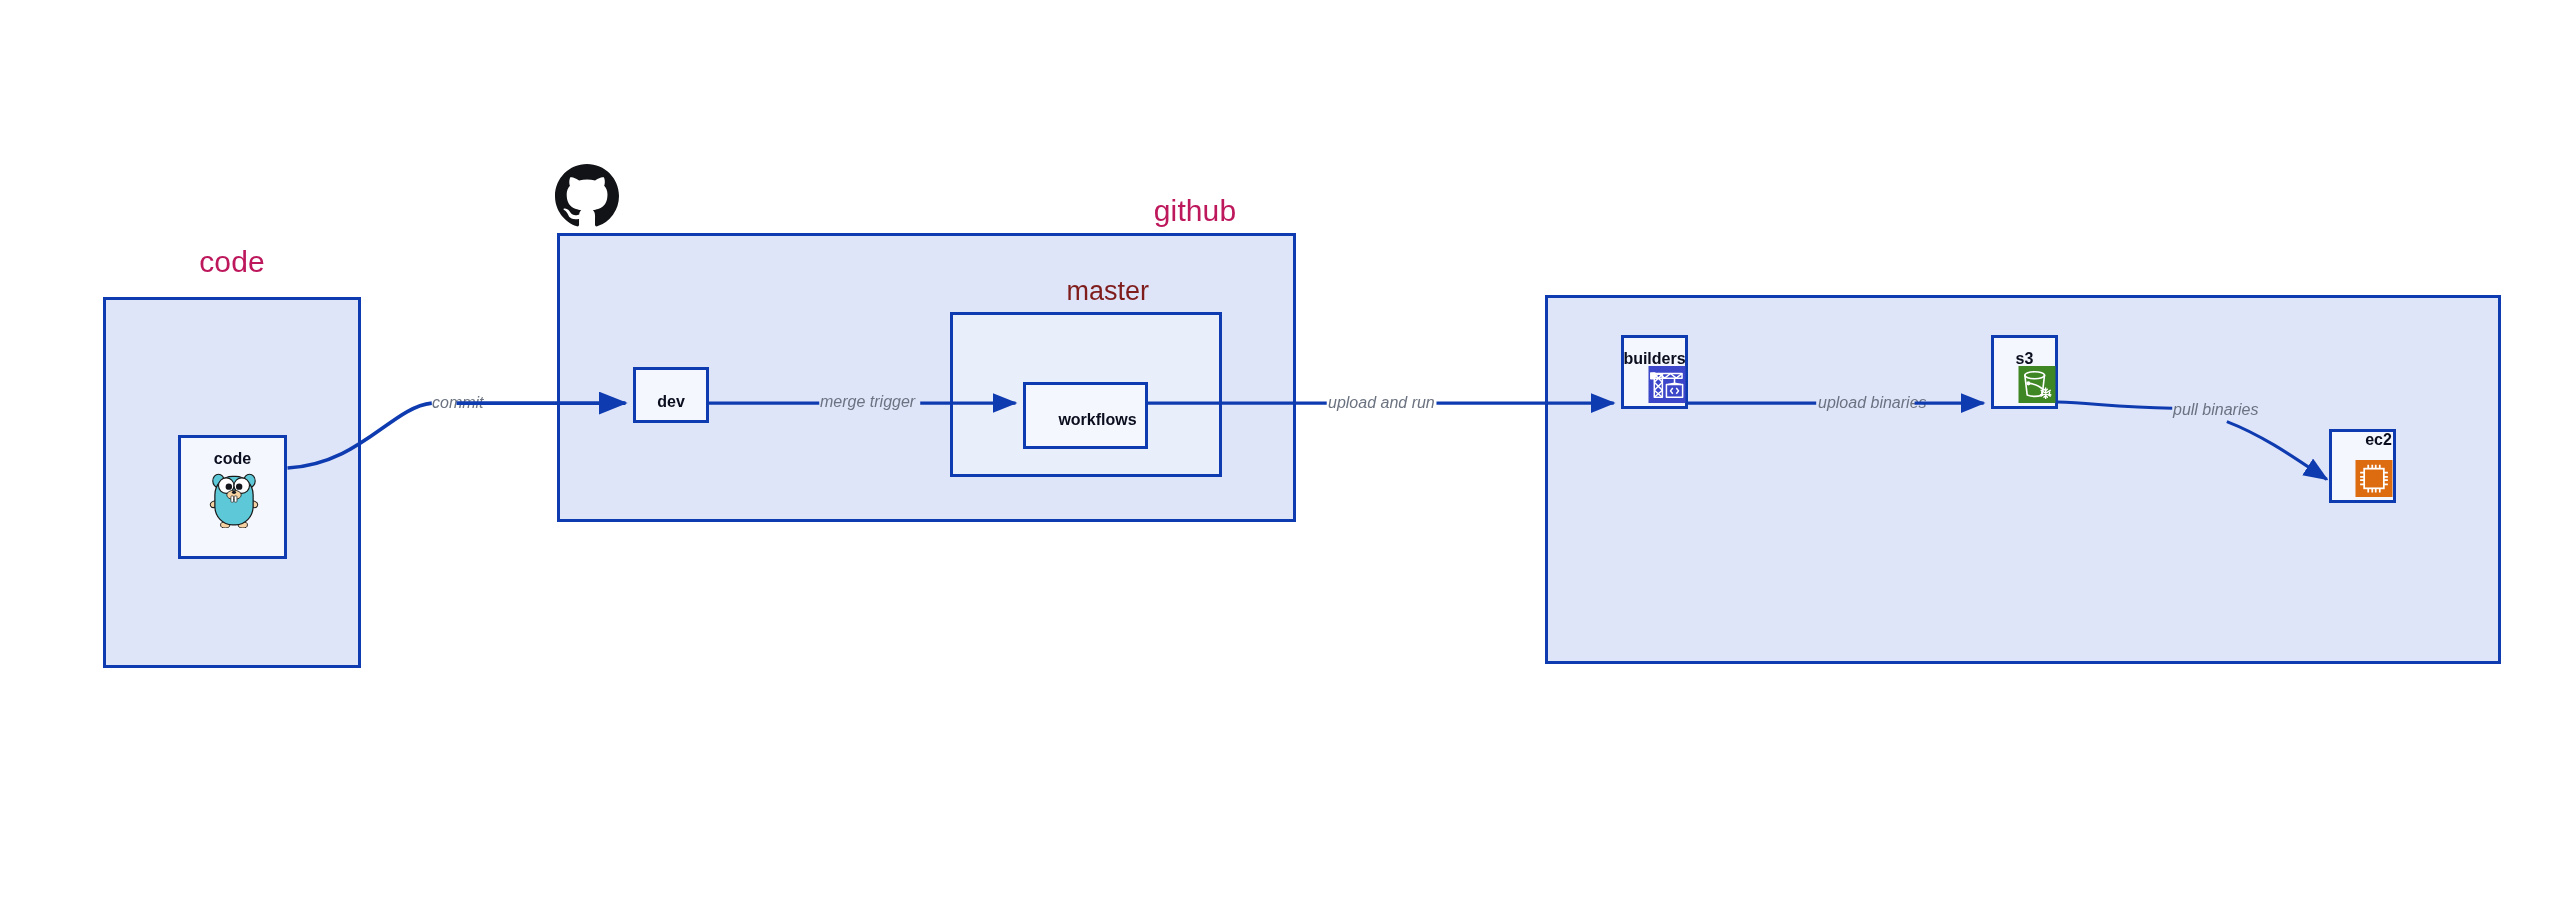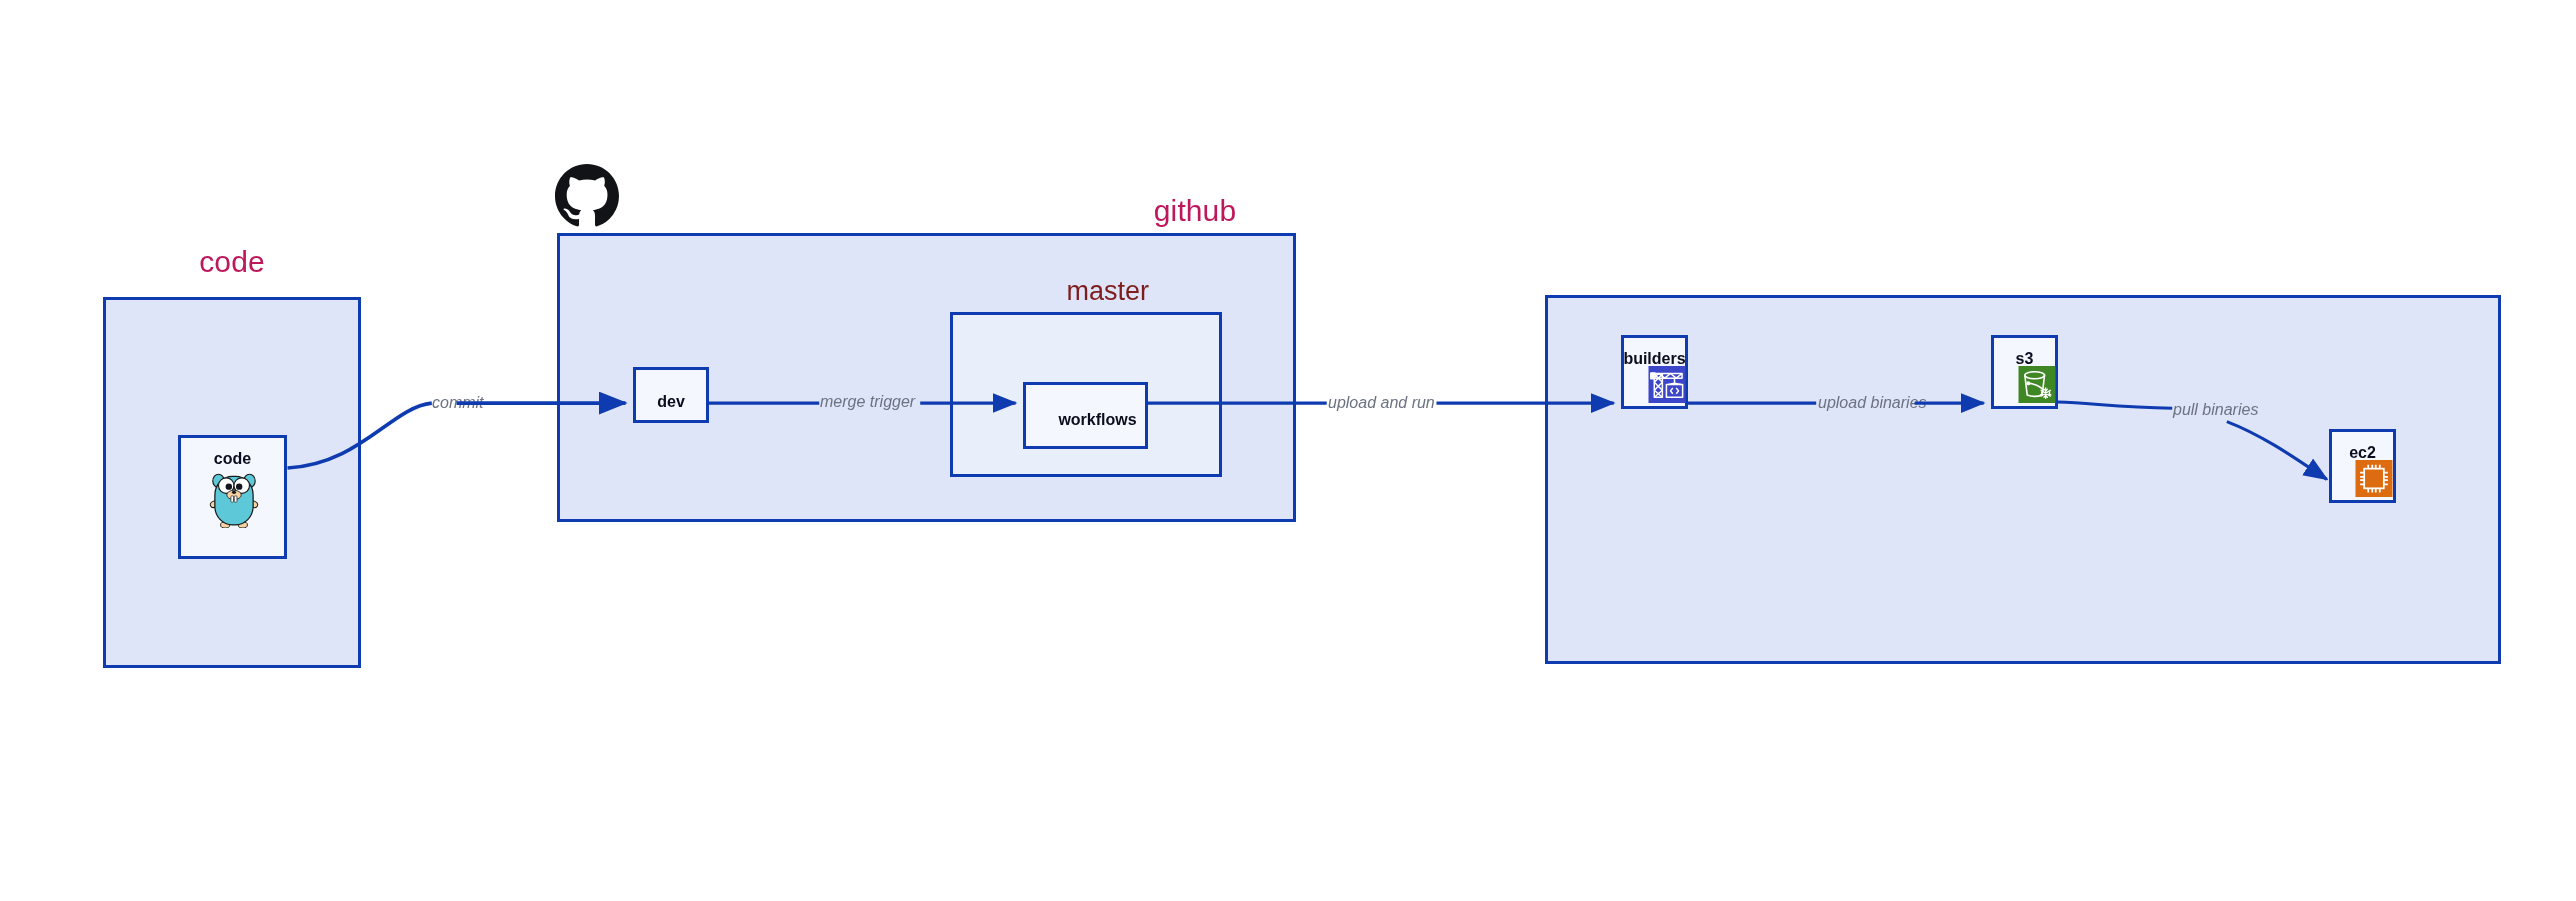--- a/index.html
+++ b/index.html
@@ -194,21 +194,21 @@
 
       <g stroke-width="2.4">
         <path d="M47 38 L47 56 M39 42 L55 52 M55 42 L39 52"></path>
         <path d="M44 40 L47 43 L50 40 M44 54 L47 51 L50 54"></path>
         <path d="M40 45 L41 48.5 L38 50 M54 45 L53 48.5 L56 50"></path>
       </g>
     </g>
   </svg>
 
   <div class="leaf-box" style="left:2329px;top:429px;width:67px;height:74px;"></div>
-  <div class="leaf-label" style="left:2329px;top:445px;width:67px;">ec2</div>
+  <div class="leaf-label" style="left:2329px;top:432px;width:67px;padding-left:16px;">ec2</div>
   <svg class="icon-badge" style="left:2355px;top:460px;" width="38" height="37" viewBox="0 0 64 64">
     <rect x="0" y="0" width="64" height="64" fill="#DD6B10"></rect>
     <g stroke="#ffffff" stroke-width="3" fill="none" stroke-linecap="butt">
       <rect x="15" y="15" width="34" height="34"></rect>
 
       <path d="M22 8 L22 15 M29 8 L29 15 M35 8 L35 15 M42 8 L42 15"></path>
 
       <path d="M22 49 L22 56 M29 49 L29 56 M35 49 L35 56 M42 49 L42 56"></path>
 
       <path d="M8 22 L15 22 M8 29 L15 29 M8 35 L15 35 M8 42 L15 42"></path>

